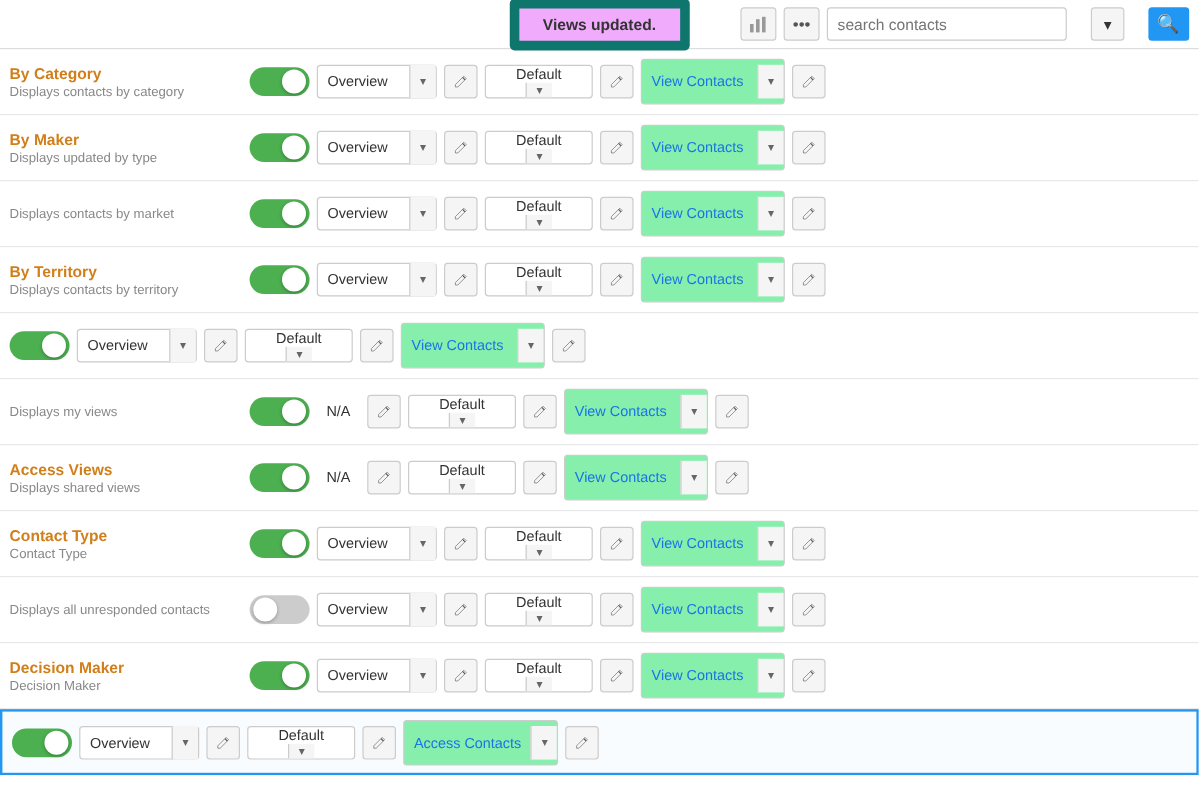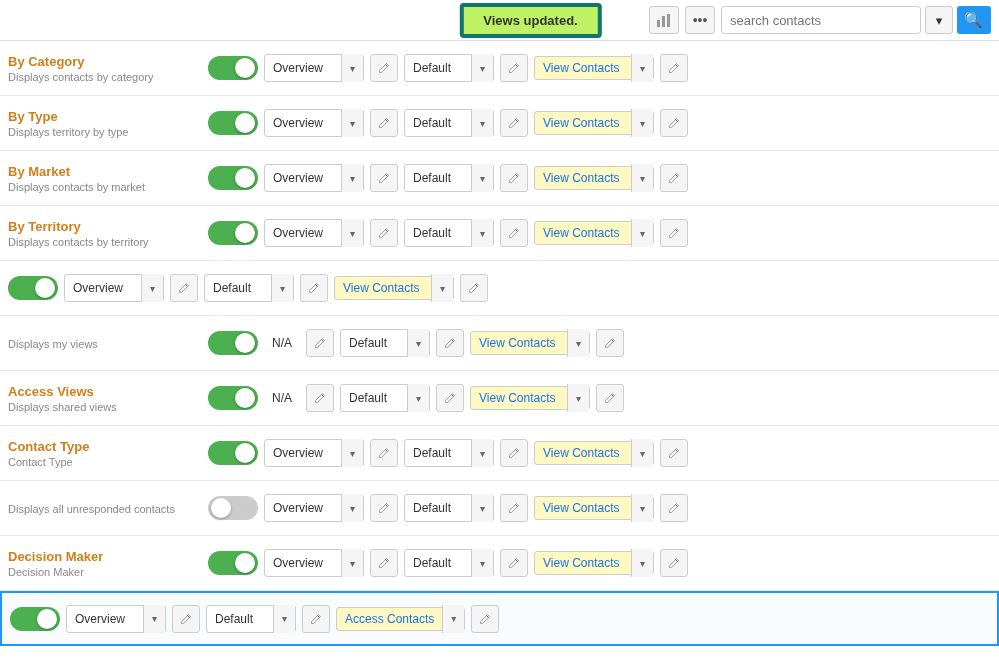--- a/index.html
+++ b/index.html
@@ -13,43 +13,42 @@
       padding: 6px 8px;
       background: #fff;
       border-bottom: 1px solid #ddd;
       gap: 6px;
       position: relative;
     }
     .toast-notification {
       position: absolute;
       left: 50%;
       transform: translateX(-50%);
-      background: #bef264;
-      border: 4px solid #0f766e;
+      background: #f0abfc;
+      border: 8px solid #0f766e;
       border-radius: 4px;
       padding: 6px 20px;
       font-weight: bold;
       font-size: 13px;
       color: #333;
       white-space: nowrap;
       z-index: 10;
-      margin-left: 31px;
     }
     .icon-btn {
       background: #f5f5f5;
       border: 1px solid #ccc;
       border-radius: 3px;
       width: 30px; height: 28px;
       cursor: pointer;
       display: flex; align-items: center; justify-content: center;
       color: #555;
       font-size: 14px;
     }
     .search-bar {
-      display: flex; align-items: center; gap: 4px;
+      display: flex; align-items: center; gap: 20px;
     }
     .search-input {
       border: 1px solid #ccc; border-radius: 3px;
       padding: 4px 8px; font-size: 13px; width: 200px; height: 28px;
       color: #aaa;
     }
     .search-dropdown {
       border: 1px solid #ccc; border-radius: 3px;
       background: #f5f5f5; height: 28px; width: 28px;
       cursor: pointer; display: flex; align-items: center; justify-content: center;
@@ -137,42 +136,42 @@
     .edit-btn {
       border: 1px solid #ccc; border-radius: 3px;
       background: #f5f5f5; width: 28px; height: 28px;
       display: flex; align-items: center; justify-content: center;
       cursor: pointer; color: #555; font-size: 12px;
     }
 
     .view-contacts-combo {
       display: flex; align-items: center;
       border: 1px solid #ccc; border-radius: 3px;
-      background: #fef9c3; height: 24px;
+      background: #86efac; height: 38px;
       min-width: 120px;
     }
     .view-contacts-label {
       padding: 0 8px; font-size: 12px; color: #1a73e8; flex: 1;
       cursor: pointer;
     }
     .view-contacts-arrow {
       border-left: 1px solid #ccc;
       width: 22px; height: 28px;
       display: flex; align-items: center; justify-content: center;
       cursor: pointer; color: #666; font-size: 10px;
       background: #f5f5f5;
     }
 
     .na-label {
       font-size: 12px; color: #333;
       padding: 0 8px;
     }
 
     .overview-combo { min-width: 100px; }
-    .default-combo { min-width: 90px; }
+    .default-combo { min-width: 90px; flex-direction: column; }
   </style>
 </head>
 <body>
 
 <div class="top-bar">
   <div class="toast-notification">
     <span>Views updated.</span>
   </div>
   <div class="icon-btn" title="Chart">
     <svg width="16" height="16" viewBox="0 0 16 16" fill="#999">
@@ -230,62 +229,61 @@
         <div class="edit-btn">
           <svg width="12" height="12" viewBox="0 0 12 12" fill="#555">
             <path d="M8.5 1.5l2 2-7 7H1.5v-2l7-7z" stroke="#555" stroke-width="0.5" fill="none"></path>
             <path d="M7.5 2.5l2 2" stroke="#555" stroke-width="1"></path>
           </svg>
         </div>
       </div>
     </div>
     <div class="row">
       <div class="row-info">
-    <div class="row-title">By Type</div>
-    <div class="row-subtitle">Displays territory by type</div>
-  </div>
-      <div class="row-controls">
-        <div class="toggle on">
-          <div class="toggle-knob"></div>
-        </div>
-        <div class="combo overview-combo">
-      <span class="combo-label">Overview</span>
-      <div class="combo-arrow">▾</div>
-    </div>
-        <div class="edit-btn">
-          <svg width="12" height="12" viewBox="0 0 12 12" fill="#555">
-            <path d="M8.5 1.5l2 2-7 7H1.5v-2l7-7z" stroke="#555" stroke-width="0.5" fill="none"></path>
-            <path d="M7.5 2.5l2 2" stroke="#555" stroke-width="1"></path>
-          </svg>
-        </div>
-        <div class="combo default-combo">
-    <span class="combo-label">Default</span>
-    <div class="combo-arrow">▾</div>
-  </div>
-        <div class="edit-btn">
-          <svg width="12" height="12" viewBox="0 0 12 12" fill="#555">
-            <path d="M8.5 1.5l2 2-7 7H1.5v-2l7-7z" stroke="#555" stroke-width="0.5" fill="none"></path>
-            <path d="M7.5 2.5l2 2" stroke="#555" stroke-width="1"></path>
-          </svg>
-        </div>
-        <div class="view-contacts-combo">
-    <span class="view-contacts-label">View Contacts</span>
-    <div class="view-contacts-arrow">▾</div>
-  </div>
-        <div class="edit-btn">
-          <svg width="12" height="12" viewBox="0 0 12 12" fill="#555">
-            <path d="M8.5 1.5l2 2-7 7H1.5v-2l7-7z" stroke="#555" stroke-width="0.5" fill="none"></path>
-            <path d="M7.5 2.5l2 2" stroke="#555" stroke-width="1"></path>
-          </svg>
-        </div>
-      </div>
-    </div>
-    <div class="row">
-      <div class="row-info">
-    <div class="row-title">By Market</div>
+    <div class="row-title">By Maker</div>
+    <div class="row-subtitle">Displays updated by type</div>
+  </div>
+      <div class="row-controls">
+        <div class="toggle on">
+          <div class="toggle-knob"></div>
+        </div>
+        <div class="combo overview-combo">
+      <span class="combo-label">Overview</span>
+      <div class="combo-arrow">▾</div>
+    </div>
+        <div class="edit-btn">
+          <svg width="12" height="12" viewBox="0 0 12 12" fill="#555">
+            <path d="M8.5 1.5l2 2-7 7H1.5v-2l7-7z" stroke="#555" stroke-width="0.5" fill="none"></path>
+            <path d="M7.5 2.5l2 2" stroke="#555" stroke-width="1"></path>
+          </svg>
+        </div>
+        <div class="combo default-combo">
+    <span class="combo-label">Default</span>
+    <div class="combo-arrow">▾</div>
+  </div>
+        <div class="edit-btn">
+          <svg width="12" height="12" viewBox="0 0 12 12" fill="#555">
+            <path d="M8.5 1.5l2 2-7 7H1.5v-2l7-7z" stroke="#555" stroke-width="0.5" fill="none"></path>
+            <path d="M7.5 2.5l2 2" stroke="#555" stroke-width="1"></path>
+          </svg>
+        </div>
+        <div class="view-contacts-combo">
+    <span class="view-contacts-label">View Contacts</span>
+    <div class="view-contacts-arrow">▾</div>
+  </div>
+        <div class="edit-btn">
+          <svg width="12" height="12" viewBox="0 0 12 12" fill="#555">
+            <path d="M8.5 1.5l2 2-7 7H1.5v-2l7-7z" stroke="#555" stroke-width="0.5" fill="none"></path>
+            <path d="M7.5 2.5l2 2" stroke="#555" stroke-width="1"></path>
+          </svg>
+        </div>
+      </div>
+    </div>
+    <div class="row">
+      <div class="row-info">
     <div class="row-subtitle">Displays contacts by market</div>
   </div>
       <div class="row-controls">
         <div class="toggle on">
           <div class="toggle-knob"></div>
         </div>
         <div class="combo overview-combo">
       <span class="combo-label">Overview</span>
       <div class="combo-arrow">▾</div>
     </div>

